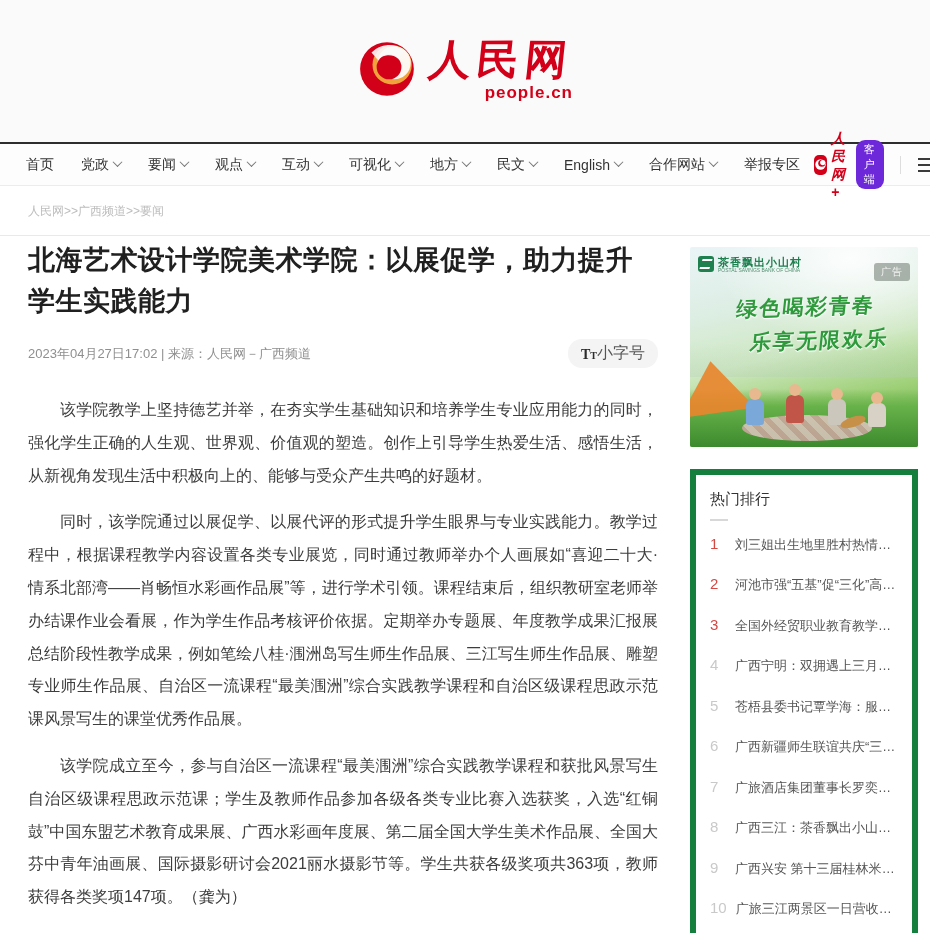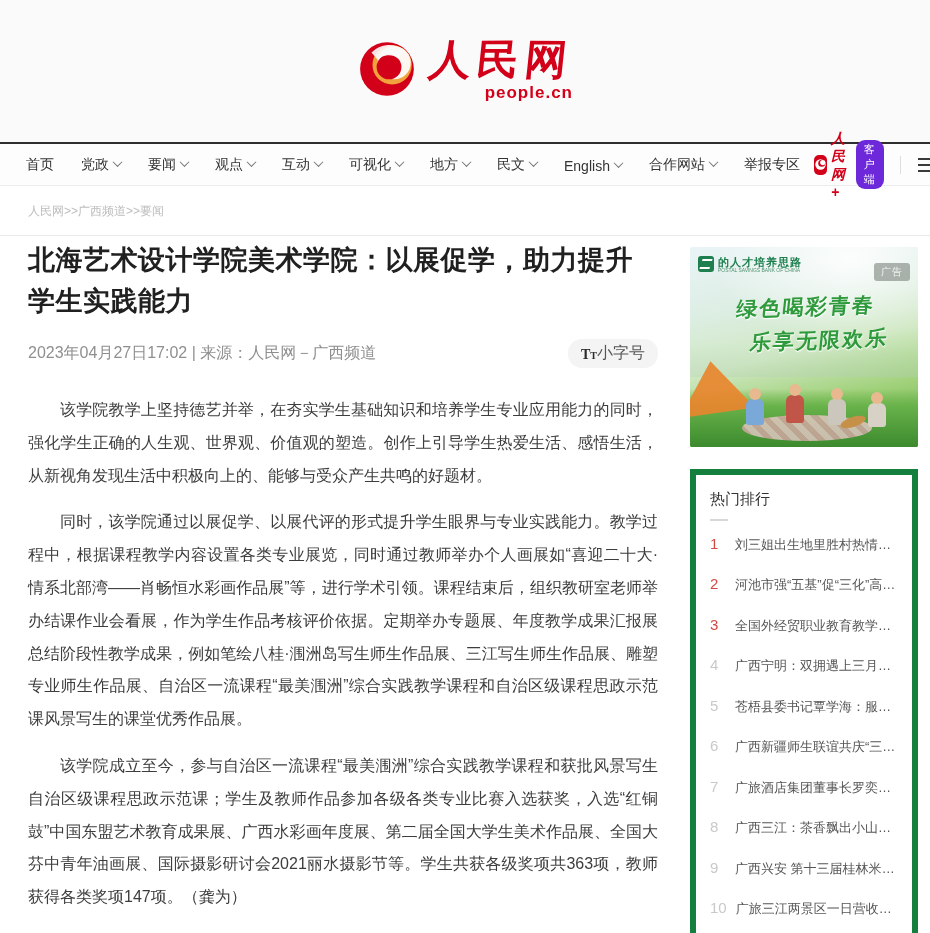--- a/index.html
+++ b/index.html
@@ -8,21 +8,21 @@
   
   .top-header { height:142px; background:#fafafa; display:flex; align-items:center; justify-content:center; }
   .logo { display:flex; align-items:center; gap:10px; cursor:pointer; }
   .logo-text { display:flex; flex-direction:column; align-items:flex-end; }
   .logo-cn { color:#d30019; font-size:42px; font-weight:bold; letter-spacing:6px; transform:skewX(-6deg); font-family:"DejaVu Sans",sans-serif; line-height:1; }
   .logo-en { color:#d30019; font-size:17px; font-weight:bold; letter-spacing:1px; margin-top:2px; }
 
   
   .navbar { height:44px; background:#fdfdfd; border-top:2px solid #2e2e2e; border-bottom:1px solid #ececec;
             display:flex; align-items:center; padding:0 26px; }
-  .nav-items { display:flex; align-items:flex-end; gap:27px; font-size:14px; color:#333; }
+  .nav-items { display:flex; align-items:center; gap:27px; font-size:14px; color:#333; }
   .nav-item { display:flex; align-items:center; cursor:pointer; white-space:nowrap; }
   .chev { width:7px; height:7px; border-right:1px solid #777; border-bottom:1px solid #777;
           transform:rotate(45deg) translate(-1px,-1px); display:inline-block; margin-left:5px; margin-top:-3px; }
   .nav-right { display:flex; align-items:center; margin-left:14px; gap:16px; }
   .app-badge { display:flex; align-items:center; gap:4px; cursor:pointer; }
   .badge-icon { width:20px; height:20px; background:#d30019; border-radius:5px; display:flex; align-items:center; justify-content:center; }
   .badge-brand { color:#d30019; font-size:14px; font-weight:bold; font-style:italic; letter-spacing:1px; }
   .badge-client { background:#6d28d9; color:#fff; font-size:11px; border-radius:9px; padding:2px 8px; }
   .v-divider { width:1px; height:18px; background:#ddd; }
   .burger { cursor:pointer; display:flex; }
@@ -32,21 +32,21 @@
   .page-divider { border-top:1px solid #e9e9e9; }
 
   
   .main { display:flex; gap:32px; padding:0 12px 0 28px; }
   .article-col { width:632px; }
   .sidebar { width:228px; }
 
   
   .article-title { font-size:27px; font-weight:600; color:#202020; line-height:1.5; margin-top:4px; letter-spacing:.5px; }
   .meta-row { display:flex; justify-content:space-between; align-items:center; margin-top:18px; }
-  .meta-left { font-size:16px; color:#8f8f8f; }
+  .meta-left { font-size:13px; color:#8f8f8f; }
   .fontsize-pill { background:#f4f4f4; border-radius:14px; padding:4px 13px; display:flex; align-items:center; cursor:pointer; }
   .fs-T1 { font-size:14px; color:#2b2b2b; font-weight:bold; font-family:"Liberation Serif","DejaVu Serif",serif; }
   .fs-T2 { font-size:10px; color:#2b2b2b; font-weight:bold; font-family:"Liberation Serif","DejaVu Serif",serif; }
   .fs-label { font-size:16px; color:#555; }
   .article-body { margin-top:26px; }
   .article-body p { font-size:16px; line-height:2.05; color:#3d3d3d; text-indent:2em; text-align:justify; margin-bottom:14px; }
 
   
   .ad-box { position:relative; height:200px; margin-top:11px; overflow:hidden; border-radius:2px; cursor:pointer;
             background:linear-gradient(168deg,#eaf4f7 0%,#ddeee4 28%,#cfe8c2 52%,#9ed077 74%,#62ab41 100%); }
@@ -227,21 +227,21 @@
       <div class="figure fig3"></div>
       <div class="figure fig4"></div>
       <div class="guitar"></div>
       <div class="ad-slogan">
         <span>绿色喝彩青春</span>
         <span class="line2">乐享无限欢乐</span>
       </div>
       <div class="ad-bank">
         <span class="bank-icon"></span>
         <span class="bank-names">
-          <span class="bank-cn">的人才培养思路</span>
+          <span class="bank-cn">茶香飘出小山村</span>
           <span class="bank-en">POSTAL SAVINGS BANK OF CHINA</span>
         </span>
       </div>
       <div class="ad-tag">广告</div>
     </div>
 
     <div class="rank-box">
       <div class="rank-title">热门排行</div>
       <div class="rank-underline"></div>
       <div class="rank-list">

